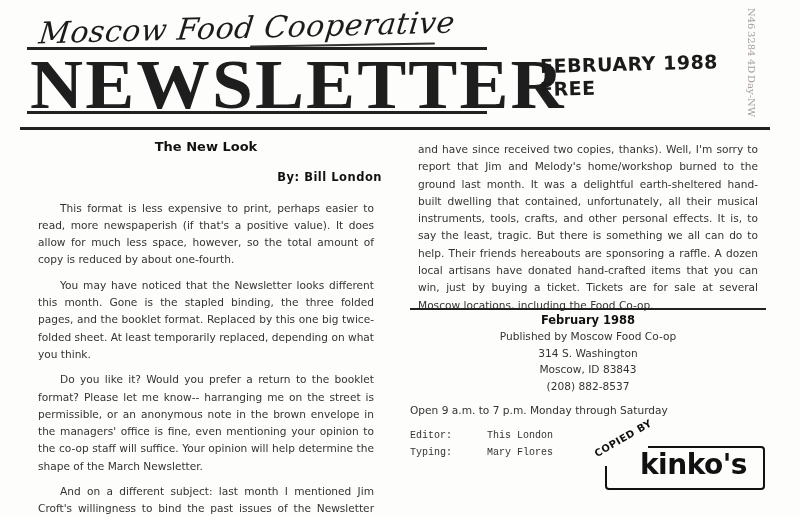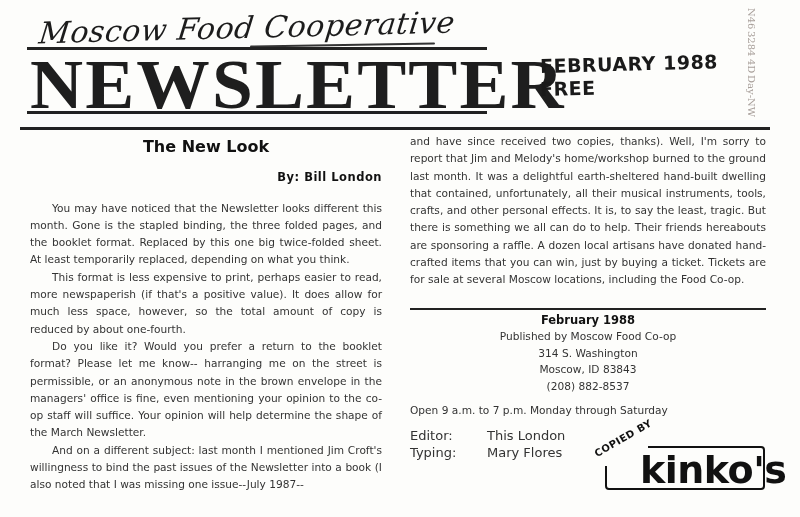--- a/index.html
+++ b/index.html
@@ -42,58 +42,58 @@
   }
   .col-left {
     position: absolute; left: 30px; top: 138px; width: 352px;
     font-size: 10.6px; line-height: 17.3px; color: #333;
   }
   .col-right {
     position: absolute; left: 410px; top: 133px; width: 356px;
     font-size: 10.6px; line-height: 17.3px; color: #333;
   }
   .article-title {
-    text-align: center; font-weight: bold; font-size: 16px; margin: 0 0 14px 0;
+    text-align: center; font-weight: bold; font-size: 13px; margin: 0 0 14px 0;
     color: #111;
   }
   .article-byline {
     text-align: right; font-weight: bold; font-size: 11.5px; margin: 0 0 13px 0;
     color: #111; letter-spacing: 0.5px;
   }
-  .para { margin: 0; text-align: justify; text-indent: 22px; }
+  .para { margin: 8px; text-align: justify; text-indent: 22px; }
   .para.no-indent { text-indent: 0; }
   .masthead-box {
     position: absolute; left: 410px; top: 308px; width: 356px;
     font-size: 10.6px; color: #333;
   }
   .masthead-box .topline { height: 2px; background: #222; margin-bottom: 3px; }
   .box-title { text-align: center; font-weight: bold; font-size: 11.5px; color: #111; line-height: 15px; }
   .box-line { text-align: center; line-height: 16.5px; }
   .hours { margin-top: 8px; line-height: 16px; }
   .staff {
     position: absolute; left: 410px; top: 428px;
-    font-size: 13px; color: #333; line-height: 16.5px;
+    font-size: 10px; color: #333; line-height: 16.5px; font-family: Liberation Mono, monospace;
   }
   .staff-row { display: flex; }
   .staff-role { width: 77px; }
   .kinkos {
     position: absolute; left: 605px; top: 446px; width: 160px; height: 44px;
     border: 2px solid #111; border-radius: 4px; box-sizing: border-box;
   }
   .kinkos-mask {
     position: absolute; left: 598px; top: 440px; width: 50px; height: 26px; background: #fdfdfb;
   }
   .kinkos-copied {
     position: absolute; left: 598px; top: 448px;
     font-weight: bold; font-size: 10px; color: #111; letter-spacing: 0.5px;
     transform: rotate(-30deg); transform-origin: left bottom;
   }
   .kinkos-brand {
     position: absolute; left: 640px; top: 448px;
-    font-weight: bold; font-size: 38px; color: #111; letter-spacing: -0.5px;
+    font-weight: bold; font-size: 28px; color: #111; letter-spacing: -0.5px;
     font-family: "DejaVu Sans", sans-serif;
   }
 </style>
 </head>
 <body>
 
 <div class="masthead-script">Moscow Food Cooperative</div>
 <div class="script-underline"></div>
 <div class="rule" style="left:27px; top:47px; width:460px; height:3px;"></div>
 <div class="masthead-title">NEWSLETTER</div>
@@ -104,22 +104,22 @@
   <span>Day-NW</span>
   <span>4D</span>
   <span>3284</span>
   <span>N46</span>
 </div>
 <div class="rule" style="left:20px; top:127px; width:750px; height:3px;"></div>
 
 <div class="col-left">
   <div class="article-title">The New Look</div>
   <div class="article-byline">By:  Bill London</div>
+  <p class="para">This format is less expensive to print, perhaps easier to read, more newspaperish (if that's a positive value). It does allow for much less space, however, so the total amount of copy is reduced by about one-fourth.</p>
   <p class="para">You may have noticed that the Newsletter looks different this month. Gone is the stapled binding, the three folded pages, and the booklet format. Replaced by this one big twice-folded sheet. At least temporarily replaced, depending on what you think.</p>
-  <p class="para">This format is less expensive to print, perhaps easier to read, more newspaperish (if that's a positive value). It does allow for much less space, however, so the total amount of copy is reduced by about one-fourth.</p>
   <p class="para">Do you like it? Would you prefer a return to the booklet format? Please let me know-- harranging me on the street is permissible, or an anonymous note in the brown envelope in the managers' office is fine, even mentioning your opinion to the co-op staff will suffice. Your opinion will help determine the shape of the March Newsletter.</p>
   <p class="para">And on a different subject: last month I mentioned Jim Croft's willingness to bind the past issues of the Newsletter into a book (I also noted that I was missing one issue--July 1987--</p>
 </div>
 
 <div class="col-right">
   <p class="para no-indent">and have since received two copies, thanks). Well, I'm sorry to report that Jim and Melody's home/workshop burned to the ground last month. It was a delightful earth-sheltered hand-built dwelling that contained, unfortunately, all their musical instruments, tools, crafts, and other personal effects. It is, to say the least, tragic. But there is something we all can do to help. Their friends hereabouts are sponsoring a raffle. A dozen local artisans have donated hand-crafted items that you can win, just by buying a ticket. Tickets are for sale at several Moscow locations, including the Food Co-op.</p>
 </div>
 
 <div class="masthead-box">
   <div class="topline"></div>

